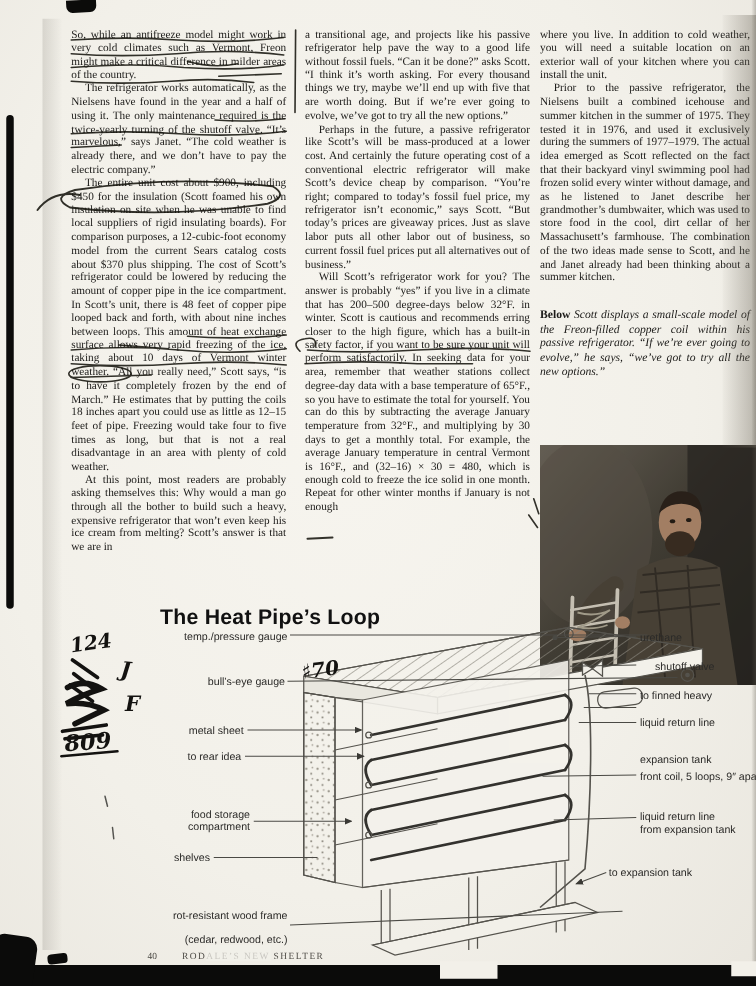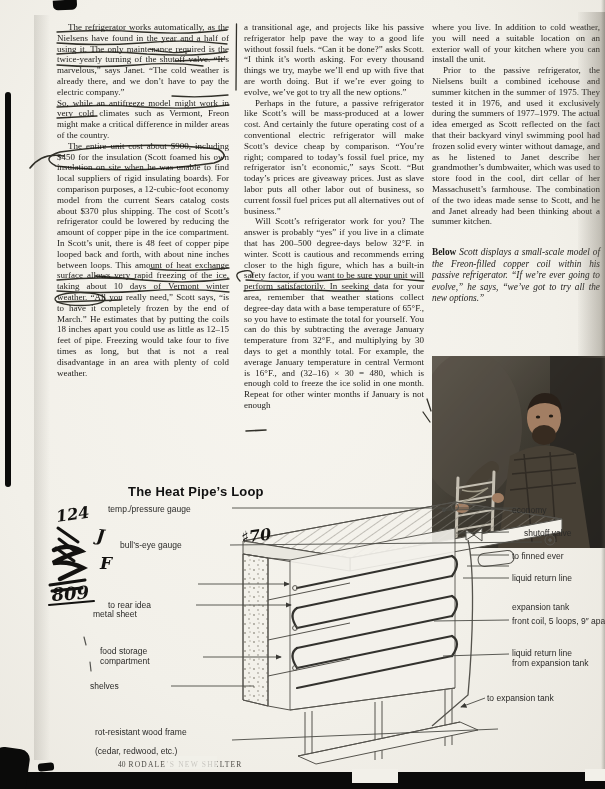--- a/index.html
+++ b/index.html
@@ -11,44 +11,45 @@
   .edge-strip{position:absolute;left:578px;top:12px;width:27px;height:346px;z-index:7;
           background:linear-gradient(to right, rgba(110,104,92,0.03), rgba(108,102,90,0.42));}
   .edge-line{position:absolute;left:601px;top:0;width:4px;height:789px;z-index:7;
           background:linear-gradient(to right, rgba(90,85,75,0.0), rgba(90,85,75,0.35));}
   .col{position:absolute;font-size:9px;line-height:10.8px;color:#1c1b19;text-align:justify;z-index:3;}
   .para{margin:0;}
   .indent{text-indent:11px;}
   .caption{position:absolute;font-size:9.3px;line-height:11.6px;color:#1c1b19;font-style:italic;z-index:3;text-align:justify;}
   .caption b{font-style:normal;font-weight:bold;}
   .diagram-title{position:absolute;font-family:"Liberation Sans",sans-serif;font-weight:bold;
-        font-size:13px;letter-spacing:0.2px;color:#111;z-index:6;}
+        font-size:17px;letter-spacing:0.2px;color:#111;z-index:6;}
   .dlabel{position:absolute;font-family:"Liberation Sans",sans-serif;font-size:8.5px;line-height:10px;
         color:#2b2a28;z-index:6;white-space:nowrap;}
-  .dlabel.r{text-align:left;}
+  .dlabel.r{text-align:right;}
   .footer{position:absolute;left:118px;top:760px;font-size:7.5px;letter-spacing:1.2px;color:#4c4a45;z-index:4;
         font-family:"Liberation Serif",serif;}
-  .footer .pn{margin-right:3px;letter-spacing:0;}
+  .footer .pn{margin-right:20px;letter-spacing:0;}
   .art{position:absolute;background:#0b0b0a;z-index:8;}
   .patch{position:absolute;background:#f2f0e9;z-index:9;}
   svg.overlay{position:absolute;left:0;top:0;z-index:5;}
   svg.photo{position:absolute;z-index:4;}
   .hw{font-family:"DejaVu Serif",serif;font-style:italic;font-weight:bold;fill:#131210;}
 </style>
 </head>
 <body>
 
 <div class="page">
 
   <div class="gutter"></div>
 
   <div class="col" style="left:57px;top:22px;width:172px;">
+    <p class="para">So, while an antifreeze model might work in very cold climates such as Vermont, Freon might make a critical difference in milder areas of the country.</p>
     <p class="para indent">The refrigerator works automatically, as the Nielsens have found in the year and a half of using it. The only maintenance required is the twice-yearly turning of the shutoff valve. “It’s marvelous,” says Janet. “The cold weather is already there, and we don’t have to pay the electric company.”</p>
-    <p class="para">So, while an antifreeze model might work in very cold climates such as Vermont, Freon might make a critical difference in milder areas of the country.</p>
     <p class="para indent">The entire unit cost about $900, including $450 for the insulation (Scott foamed his own insulation on site when he was unable to find local suppliers of rigid insulating boards). For comparison purposes, a 12-cubic-foot economy model from the current Sears catalog costs about $370 plus shipping. The cost of Scott’s refrigerator could be lowered by reducing the amount of copper pipe in the ice compartment. In Scott’s unit, there is 48 feet of copper pipe looped back and forth, with about nine inches between loops. This amount of heat exchange surface allows very rapid freezing of the ice, taking about 10 days of Vermont winter weather. “All you really need,” Scott says, “is to have it completely frozen by the end of March.” He estimates that by putting the coils 18 inches apart you could use as little as 12–15 feet of pipe. Freezing would take four to five times as long, but that is not a real disadvantage in an area with plenty of cold weather.</p>
+    <p class="para indent">At this point, most readers are probably asking themselves this: Why would a man go through all the bother to build such a heavy, expensive refrigerator that won’t even keep his ice cream from melting? Scott’s answer is that we are in</p>
   </div>
 
   <div class="col" style="left:244px;top:22px;width:180px;">
     <p class="para">a transitional age, and projects like his passive refrigerator help pave the way to a good life without fossil fuels. “Can it be done?” asks Scott. “I think it’s worth asking. For every thousand things we try, maybe we’ll end up with five that are worth doing. But if we’re ever going to evolve, we’ve got to try all the new options.”</p>
     <p class="para indent">Perhaps in the future, a passive refrigerator like Scott’s will be mass-produced at a lower cost. And certainly the future operating cost of a conventional electric refrigerator will make Scott’s device cheap by comparison. “You’re right; compared to today’s fossil fuel price, my refrigerator isn’t economic,” says Scott. “But today’s prices are giveaway prices. Just as slave labor puts all other labor out of business, so current fossil fuel prices put all alternatives out of business.”</p>
     <p class="para indent">Will Scott’s refrigerator work for you? The answer is probably “yes” if you live in a climate that has 200–500 degree-days below 32°F. in winter. Scott is cautious and recommends erring closer to the high figure, which has a built-in safety factor, if you want to be sure your unit will perform satisfactorily. In seeking data for your area, remember that weather stations collect degree-day data with a base temperature of 65°F., so you have to estimate the total for yourself. You can do this by subtracting the average January temperature from 32°F., and multiplying by 30 days to get a monthly total. For example, the average January temperature in central Vermont is 16°F., and (32–16) × 30 = 480, which is enough cold to freeze the ice solid in one month. Repeat for other winter months if January is not enough</p>
   </div>
 
   <div class="col" style="left:432px;top:22px;width:168px;">
     <p class="para">where you live. In addition to cold weather, you will need a suitable location on an exterior wall of your kitchen where you can install the unit.</p>
@@ -86,31 +87,31 @@
     <path d="M30,134 q14,4 26,-2 q-14,10 -26,14 q14,2 24,-2" stroke="#b3ac98" stroke-width="1.5" fill="none"></path>
     <ellipse cx="30" cy="152" rx="7" ry="5" fill="#b68d6e"></ellipse>
     <ellipse cx="66" cy="142" rx="6" ry="5" fill="#b68d6e"></ellipse>
     <rect x="0" y="0" width="173" height="192" fill="#1c1a16" opacity="0.12"></rect>
   </svg>
 
   <div class="diagram-title" style="left:128px;top:484px;">The Heat Pipe’s Loop</div>
 
   <div class="dlabel r" style="left:108px;top:504px;width:122px;">temp./pressure gauge</div>
   <div class="dlabel r" style="left:120px;top:540px;width:108px;">bull’s-eye gauge</div>
-  <div class="dlabel r" style="left:93px;top:579px;width:85px;margin-top:30px;">metal sheet</div>
+  <div class="dlabel r" style="left:110px;top:579px;width:85px;">metal sheet</div>
   <div class="dlabel r" style="left:108px;top:600px;width:85px;">to rear idea</div>
   <div class="dlabel r" style="left:100px;top:646px;width:100px;">food storage</div>
   <div class="dlabel r" style="left:100px;top:656px;width:100px;">compartment</div>
   <div class="dlabel r" style="left:90px;top:681px;width:78px;">shelves</div>
   <div class="dlabel r" style="left:95px;top:727px;width:135px;">rot-resistant wood frame</div>
   <div class="dlabel r" style="left:95px;top:746px;width:135px;">(cedar, redwood, etc.)</div>
 
-  <div class="dlabel" style="left:512px;top:505px;">economy</div>
+  <div class="dlabel" style="left:512px;top:505px;">urethane</div>
   <div class="dlabel" style="left:512px;top:528px;margin-left:12px;">shutoff valve</div>
-  <div class="dlabel" style="left:512px;top:551px;">to finned ever</div>
+  <div class="dlabel" style="left:512px;top:551px;">to finned heavy</div>
   <div class="dlabel" style="left:512px;top:562px;margin-top:40px;">expansion tank</div>
   <div class="dlabel" style="left:512px;top:573px;">liquid return line</div>
   <div class="dlabel" style="left:512px;top:616px;">front coil, 5 loops, 9″ apart</div>
   <div class="dlabel" style="left:512px;top:648px;">liquid return line</div>
   <div class="dlabel" style="left:512px;top:658px;">from expansion tank</div>
   <div class="dlabel" style="left:487px;top:693px;text-align:right;">to expansion tank</div>
 
   <svg class="overlay" width="605" height="789" viewBox="0 0 605 789">
     <defs>
       <pattern id="hatch" width="7" height="7" patternUnits="userSpaceOnUse" patternTransform="rotate(55)">

